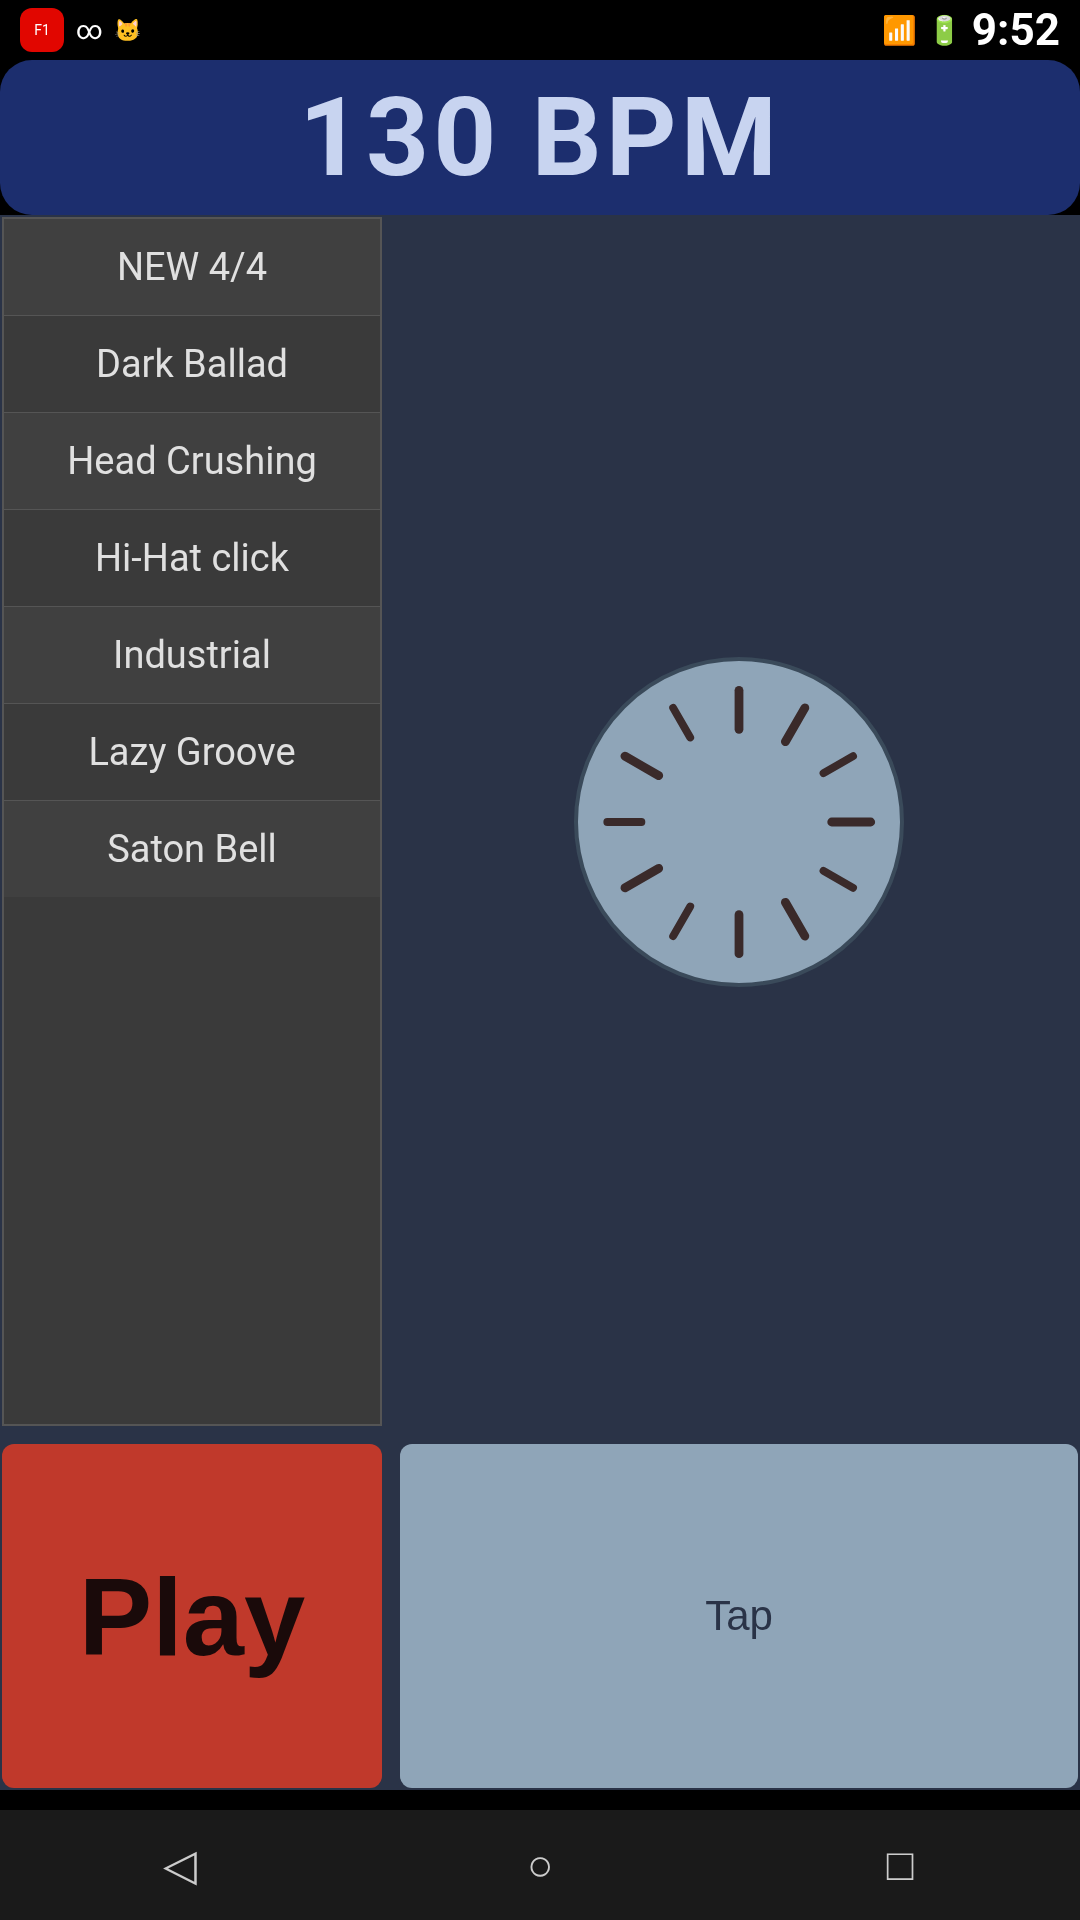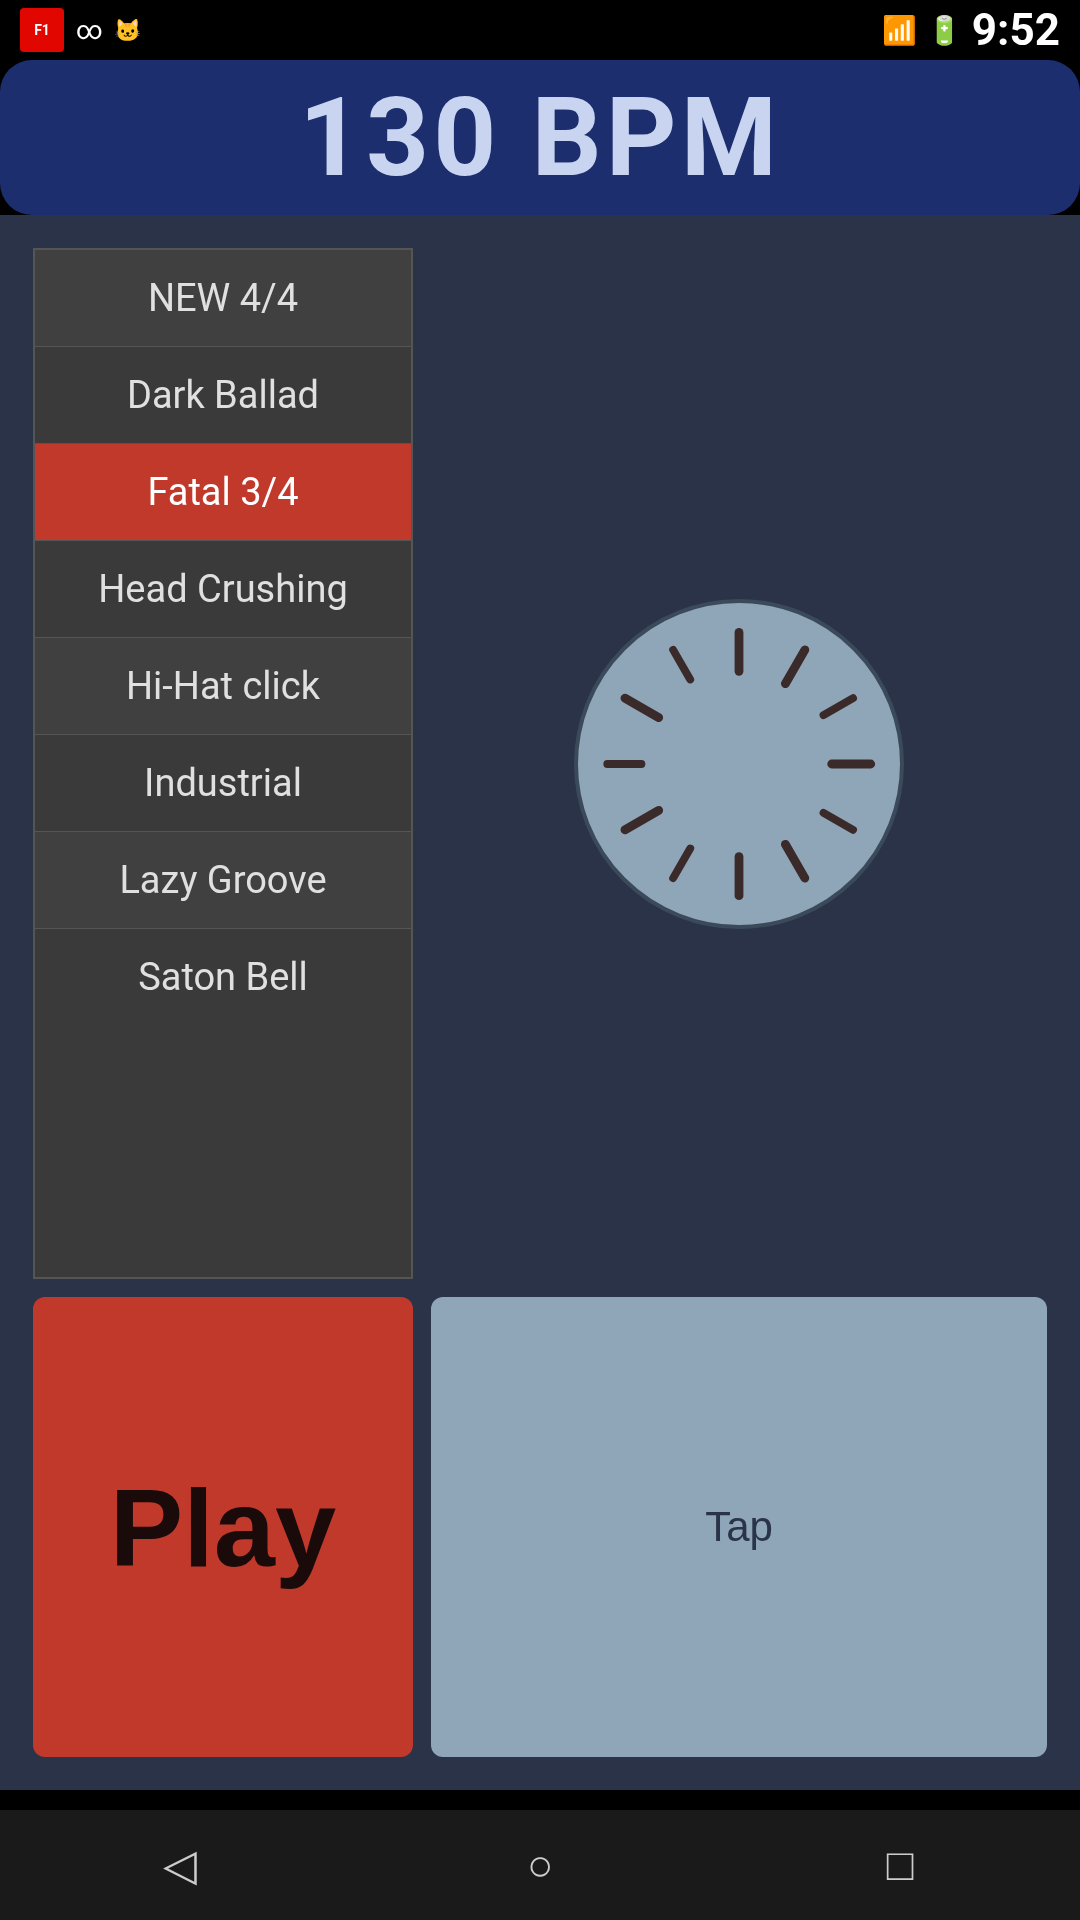--- a/index.html
+++ b/index.html
@@ -41,27 +41,27 @@
       color: #fff;
       font-size: 44px;
       font-weight: bold;
     }
 
     
     .f1-icon {
       width: 44px;
       height: 44px;
       background: #e10600;
-      border-radius: 4px;
+      border-radius: 12px;
       display: flex;
       align-items: center;
       justify-content: center;
       color: #fff;
       font-size: 14px;
-      font-weight: bold;
+      font-weight: normal;
     }
 
     
     .bpm-header {
       background: #1c2e6e;
       height: 155px;
       display: flex;
       align-items: center;
       justify-content: center;
       flex-shrink: 0;
@@ -73,21 +73,21 @@
       font-weight: bold;
       letter-spacing: 4px;
     }
 
     
     .main-content {
       background: #2a3347;
       flex: 1;
       display: flex;
       flex-direction: column;
-      padding: 33px;
+      padding: 2px;
       gap: 18px;
     }
 
     
     .top-row {
       display: flex;
       gap: 18px;
       flex: 1;
       min-height: 0;
     }
@@ -143,21 +143,21 @@
     .dial svg {
       position: absolute;
       width: 100%;
       height: 100%;
     }
 
     
     .bottom-row {
       display: flex;
       gap: 18px;
-      height: 460px;
+      height: 344px;
       flex-shrink: 0;
       border-radius: 26px;
     }
     .play-button {
       width: 380px;
       background: #c0392b;
       border: none;
       border-radius: 12px;
       display: flex;
       align-items: center;
@@ -233,21 +233,20 @@
   <span class="bpm-text">130 BPM</span>
 </div>
 
 <div class="main-content">
 
   <div class="top-row">
 
     <div class="groove-list">
       <div class="groove-item">NEW 4/4</div>
       <div class="groove-item">Dark Ballad</div>
-      <div class="groove-item active">Fatal 3/4</div>
       <div class="groove-item">Head Crushing</div>
       <div class="groove-item">Hi-Hat click</div>
       <div class="groove-item">Industrial</div>
       <div class="groove-item">Lazy Groove</div>
       <div class="groove-item">Saton Bell</div>
     </div>
 
     <div class="dial-container">
       <div class="dial">
         <svg viewBox="0 0 330 330">

